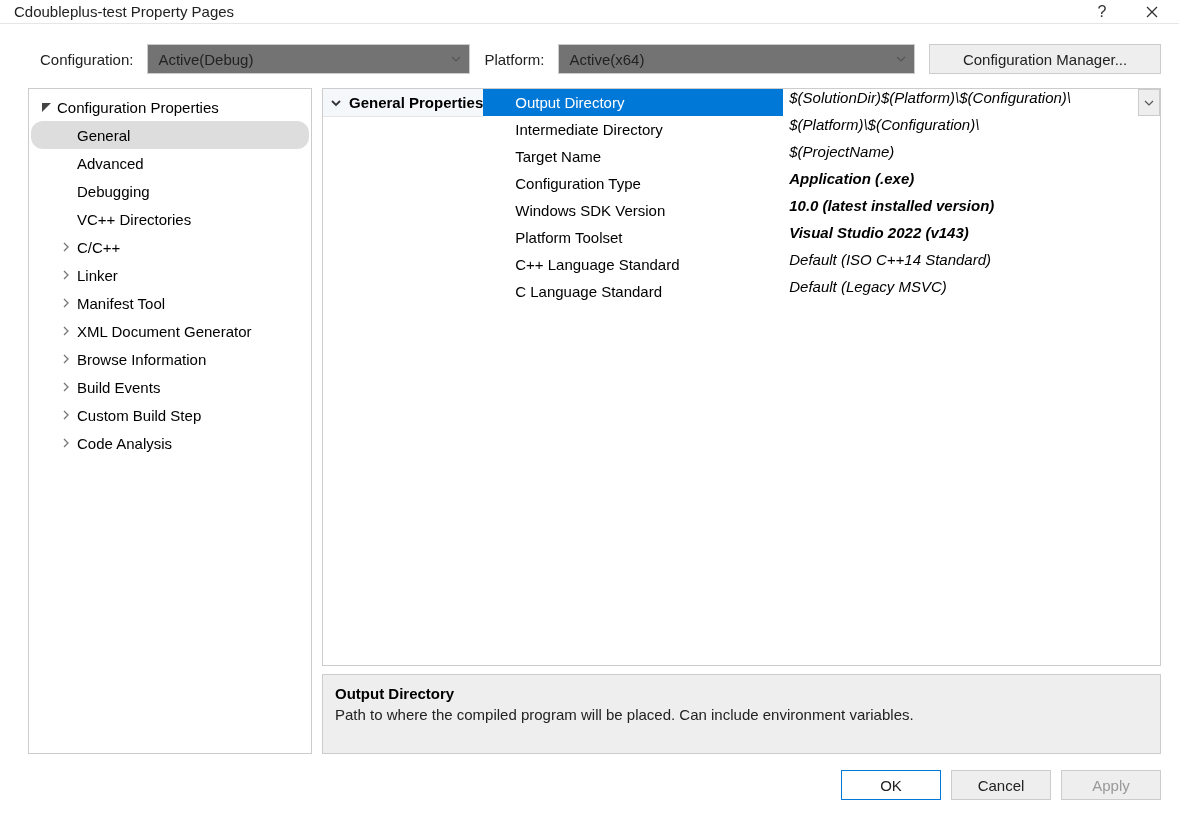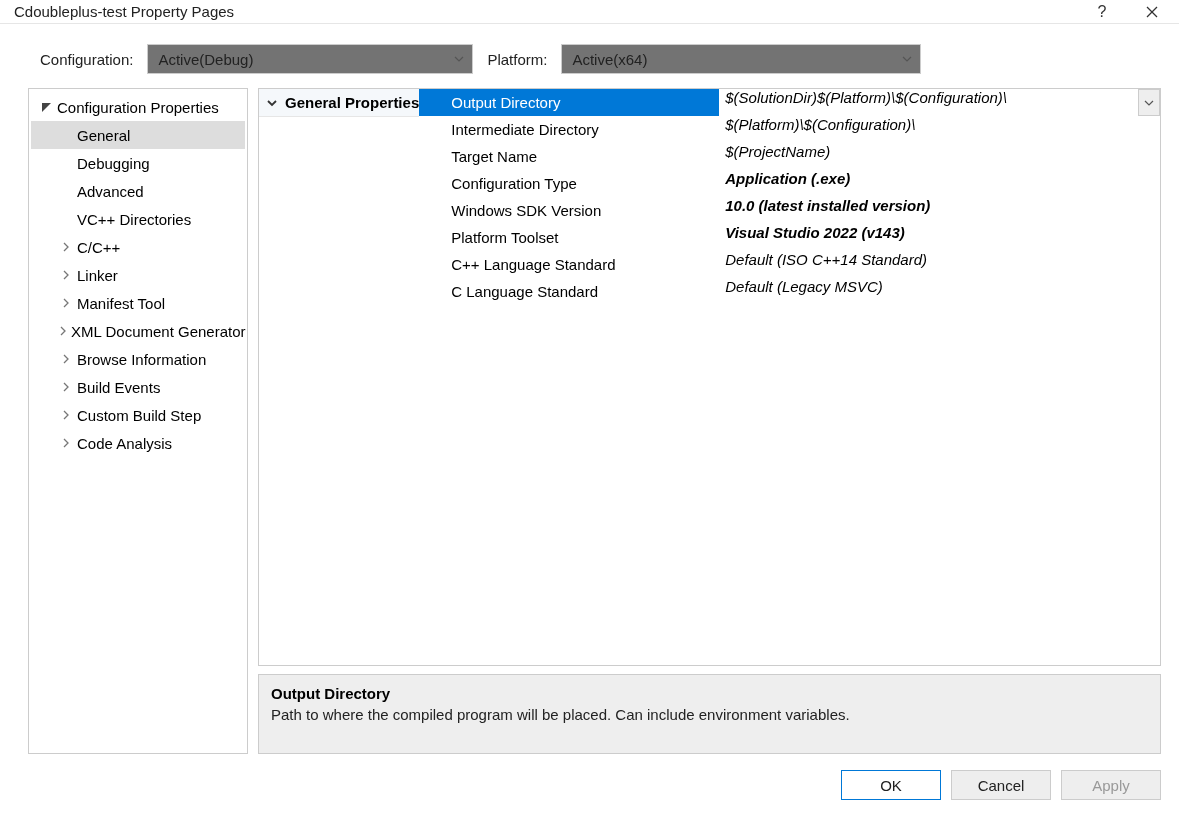--- a/index.html
+++ b/index.html
@@ -77,40 +77,40 @@
 .main {
   flex: 1;
   display: flex;
   gap: 10px;
   padding: 0 18px 12px 28px;
   min-height: 0;
 }
 
 
 .tree {
-  width: 220px;
+  width: 284px;
   border: 1px solid #ccc;
   background: #fff;
   overflow: auto;
   padding: 4px 2px;
 }
 .tree-node {
   display: flex;
   align-items: center;
   height: 28px;
   font-size: 15px;
   padding-left: 8px;
   white-space: nowrap;
 }
 .tree-node .arrow {
   width: 14px; height: 14px;
   margin-right: 4px;
   display: flex; align-items: center; justify-content: center;
 }
-.tree-node.depth-1 { padding-left: 28px; }
+.tree-node.depth-1 { padding-left: 28px; border-radius: 12px; }
 .tree-node.selected { background: #ddd; }
 
 
 .rightcol {
   flex: 1;
   display: flex;
   flex-direction: column;
   gap: 8px;
   min-height: 0;
 }
@@ -217,20 +217,23 @@
     </span>
   </div>
   <span class="lbl">Platform:</span>
   <div class="combo platform">
     <span>Active(x64)</span>
     <span class="chev">
       <svg width="10" height="6" viewBox="0 0 10 6">
           <polyline points="1,1 5,5 9,1" fill="none" stroke="#555" stroke-width="1.2"></polyline>
         </svg>
     </span>
+  </div>
+  <div class="btn cfgmgr">
+    <span>Configuration Manager...</span>
   </div>
 </div>
 
 <div class="main">
 
   <div class="tree">
     <div class="tree-node">
       <span class="arrow">
         <svg width="9" height="9" viewBox="0 0 9 9">
             <polygon points="0,0 9,0 0,9" fill="#444"></polygon>
@@ -238,25 +241,25 @@
       </span>
       <span>Configuration Properties</span>
     </div>
     <div id="tree-items">
         <div class="tree-node depth-1 selected">
           <span class="arrow"></span>
           <span>General</span>
         </div>
         <div class="tree-node depth-1">
           <span class="arrow"></span>
+          <span>Advanced</span>
+        </div>
+        <div class="tree-node depth-1">
+          <span class="arrow"></span>
           <span>Debugging</span>
-        </div>
-        <div class="tree-node depth-1">
-          <span class="arrow"></span>
-          <span>Advanced</span>
         </div>
         <div class="tree-node depth-1">
           <span class="arrow"></span>
           <span>VC++ Directories</span>
         </div>
         <div class="tree-node depth-1">
           <span class="arrow">
             <svg width="8" height="10" viewBox="0 0 8 10">
               <polyline points="2,1 6,5 2,9" fill="none" stroke="#777" stroke-width="1.3"></polyline>
             </svg>

